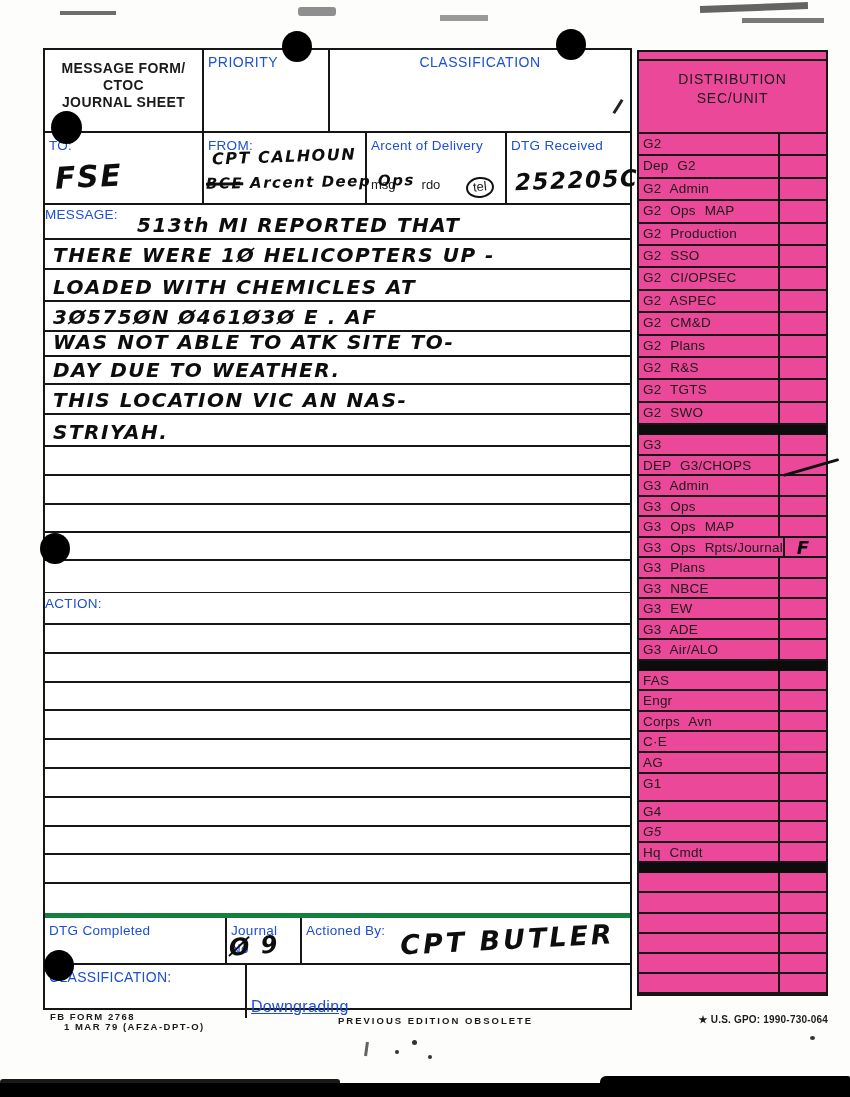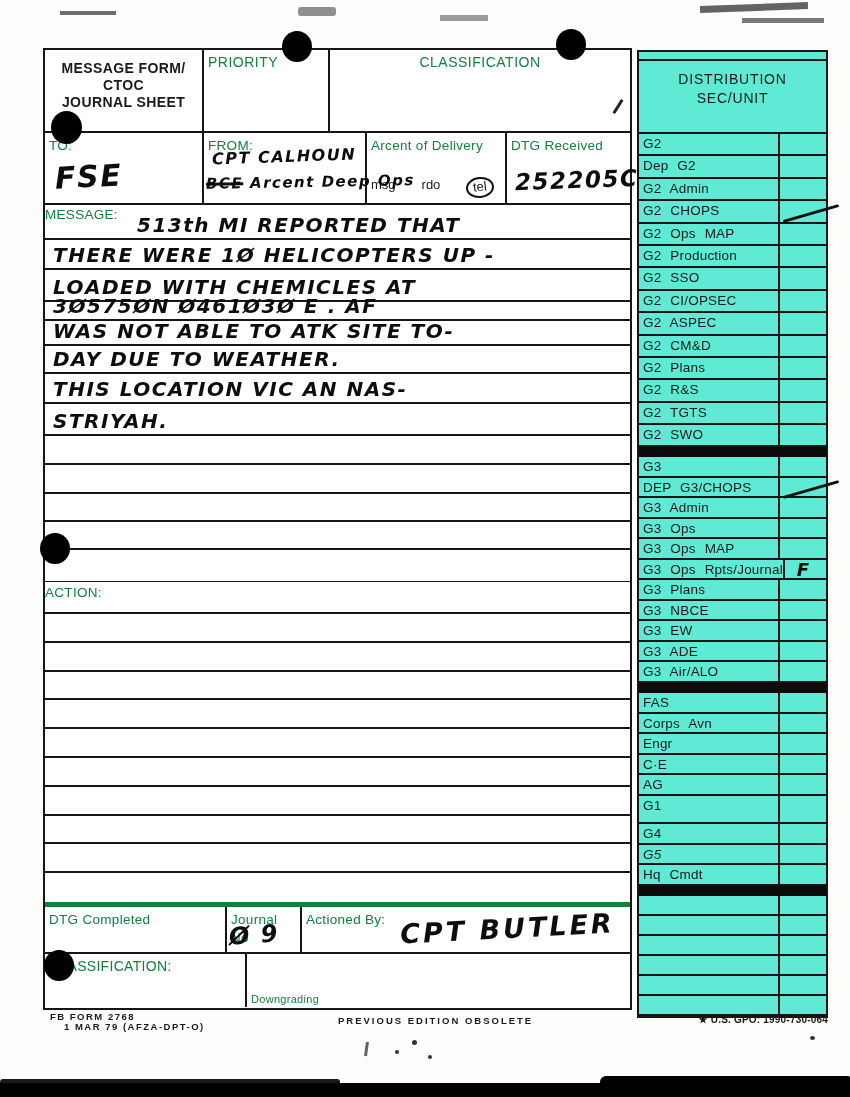--- a/index.html
+++ b/index.html
@@ -5,21 +5,21 @@
   * { box-sizing: border-box; margin: 0; padding: 0; }
   html,body { width: 850px; height: 1097px; background: #fdfdfc; overflow: hidden;
               font-family: "Liberation Sans", sans-serif; color: #1a1a1a; position: relative; }
 
   
   #form-left { position: absolute; left: 43px; top: 48px; width: 589px; height: 962px;
                border: 2px solid #161616; background: #fff; }
   .frow { display: flex; width: 100%; }
   .fcell { position: relative; border-right: 2px solid #161616; }
   .fcell:last-child { border-right: none; }
-  .cell-label { font-size: 13.5px; color: #15803d; letter-spacing: .3px; }
+  .cell-label { font-size: 13.5px; color: #1d4ed8; letter-spacing: .3px; }
   .pad { padding: 3px 4px; }
 
   #header-row { height: 83px; border-bottom: 2px solid #161616; }
   #title-cell { width: 159px; text-align: center; padding-top: 10px; }
   #title-cell div { font-size: 14px; font-weight: bold; letter-spacing: .4px; line-height: 17px; }
   #priority-cell { width: 126px; }
   #classification-cell { flex: 1; text-align: center; }
   #priority-cell .cell-label, #classification-cell .cell-label { font-weight: normal; font-size: 14px; letter-spacing: .5px; }
 
   #routing-row { height: 72px; border-bottom: 2px solid #161616; }
@@ -53,24 +53,24 @@
   #dtg-completed-cell { width: 182px; }
   #journal-cell { width: 75px; }
   #actioned-cell { flex: 1; }
   #journal-value { position: absolute; left: 2px; top: 14px; font-size: 24px; transform: rotate(-4deg); }
   #actioned-value { position: absolute; left: 98px; top: 6px; font-size: 27px; transform: rotate(-3deg); letter-spacing: 3px; }
 
   #class-row { height: 53px; }
   #class-cell { width: 202px; }
   #class-cell .cell-label { font-size: 14px; }
   #downgrading-cell { flex: 1; }
-  #downgrading-label { position: absolute; left: 4px; bottom: 2px; font-size: 11px; }
+  #downgrading-label { position: absolute; left: 4px; bottom: 2px; font-size: 16px; text-decoration: underline; }
 
   
-  #dist { position: absolute; left: 637px; top: 50px; width: 191px; border: 2px solid #161616; background: #5eead4; }
+  #dist { position: absolute; left: 637px; top: 50px; width: 191px; border: 2px solid #161616; background: #ec4899; }
   #dist-header { height: 82px; border-bottom: 2px solid #161616; text-align: center; padding-top: 18px; position: relative; }
   #dist-header::before { content: ""; position: absolute; left: 0; top: 7px; width: 100%; height: 2px; background: #161616; }
   #dist-header div { font-size: 14px; letter-spacing: .8px; line-height: 19px; }
   .dist-row { display: flex; border-bottom: 2px solid #161616; position: relative; }
   .dist-row:last-child { border-bottom: 2px solid #161616; }
   .dist-label { flex: 1; border-right: 2px solid #161616; font-size: 13.5px; padding: 2px 0 0 4px;
                 white-space: nowrap; word-spacing: 5px; letter-spacing: .2px; }
   .dist-val { width: 46px; position: relative; overflow: visible; }
   .dist-divider { height: 10px; background: #0c0c0c; }
   .slash-mark { position: absolute; width: 58px; height: 3px; background: #111; right: -14px; top: 55%;
@@ -136,21 +136,21 @@
       <div class="msg-row" style="height: 35px;">
         <span class="cell-label">MESSAGE:</span>
         <span class="hw msg-text with-label">513th MI  REPORTED THAT</span>
       </div>
       <div class="msg-row" style="height: 30px;">
         <span class="hw msg-text">THERE WERE 1Ø HELICOPTERS UP -</span>
       </div>
       <div class="msg-row" style="height: 32px;">
         <span class="hw msg-text">LOADED WITH  CHEMICLES AT</span>
       </div>
-      <div class="msg-row" style="height: 19px; padding-left: 36px;">
+      <div class="msg-row" style="height: 30px; padding-left: 36px;">
         <span class="hw msg-text">3Ø575ØN   Ø461Ø3Ø E .  AF</span>
       </div>
       <div class="msg-row" style="height: 25px;">
         <span class="hw msg-text">WAS NOT ABLE TO ATK SITE TO-</span>
       </div>
       <div class="msg-row" style="height: 28px;">
         <span class="hw msg-text">DAY  DUE TO   WEATHER.</span>
       </div>
       <div class="msg-row" style="height: 30px;">
         <span class="hw msg-text">THIS  LOCATION  VIC AN NAS-</span>
@@ -216,26 +216,20 @@
       </div>
       <div class="dist-row" style="height: 22.4px;">
         <div class="dist-label">Dep G2</div>
         <div class="dist-val"></div>
       </div>
       <div class="dist-row" style="height: 22.4px;">
         <div class="dist-label">G2 Admin</div>
         <div class="dist-val"></div>
       </div>
       <div class="dist-row" style="height: 22.4px;">
-        <div class="dist-label">G2 CHOPS</div>
-        <div class="dist-val">
-          <span class="slash-mark"></span>
-        </div>
-      </div>
-      <div class="dist-row" style="height: 22.4px;">
         <div class="dist-label">G2 Ops MAP</div>
         <div class="dist-val"></div>
       </div>
       <div class="dist-row" style="height: 22.4px;">
         <div class="dist-label">G2 Production</div>
         <div class="dist-val"></div>
       </div>
       <div class="dist-row" style="height: 22.4px;">
         <div class="dist-label">G2 SSO</div>
         <div class="dist-val"></div>
@@ -316,25 +310,25 @@
       <div class="dist-row" style="height: 20.5px;">
         <div class="dist-label">G3 Air/ALO</div>
         <div class="dist-val"></div>
       </div>
       <div class="dist-divider"></div>
       <div class="dist-row" style="height: 20.6px;">
         <div class="dist-label">FAS</div>
         <div class="dist-val"></div>
       </div>
       <div class="dist-row" style="height: 20.6px;">
+        <div class="dist-label">Engr</div>
+        <div class="dist-val"></div>
+      </div>
+      <div class="dist-row" style="height: 20.6px;">
         <div class="dist-label">Corps Avn</div>
-        <div class="dist-val"></div>
-      </div>
-      <div class="dist-row" style="height: 20.6px;">
-        <div class="dist-label">Engr</div>
         <div class="dist-val"></div>
       </div>
       <div class="dist-row" style="height: 20.6px;">
         <div class="dist-label">C·E</div>
         <div class="dist-val"></div>
       </div>
       <div class="dist-row" style="height: 20.6px;">
         <div class="dist-label">AG</div>
         <div class="dist-val"></div>
       </div>

